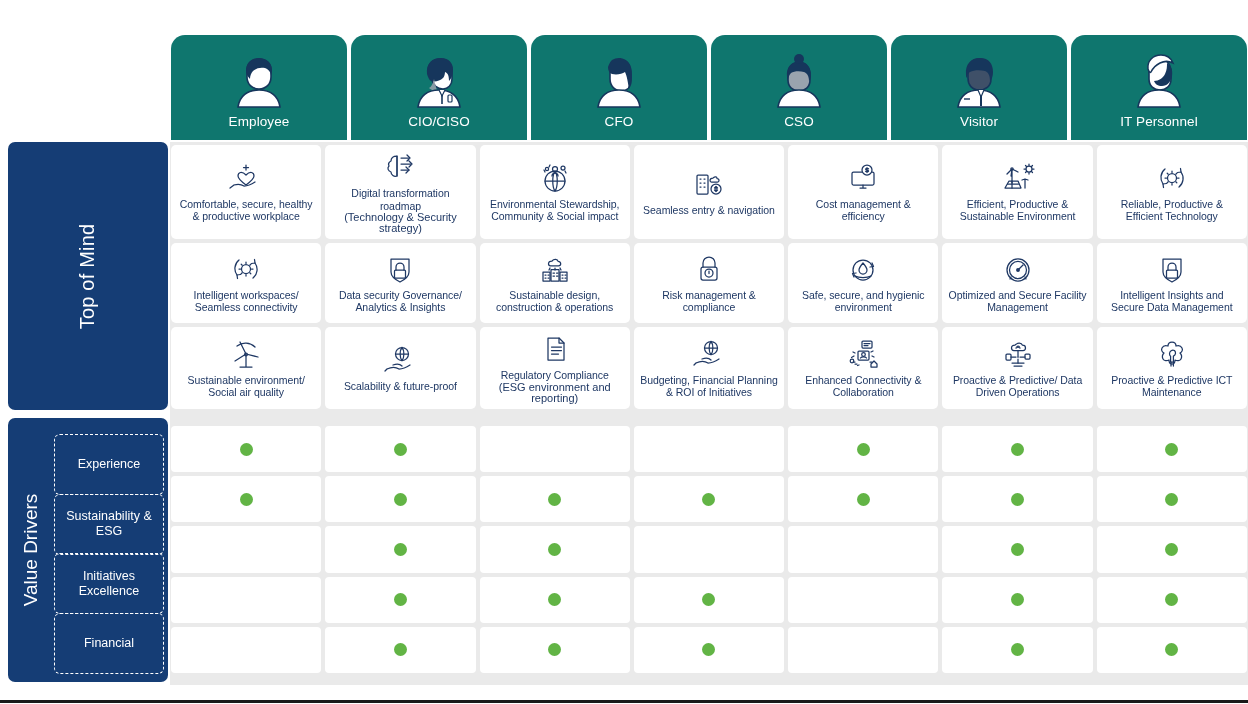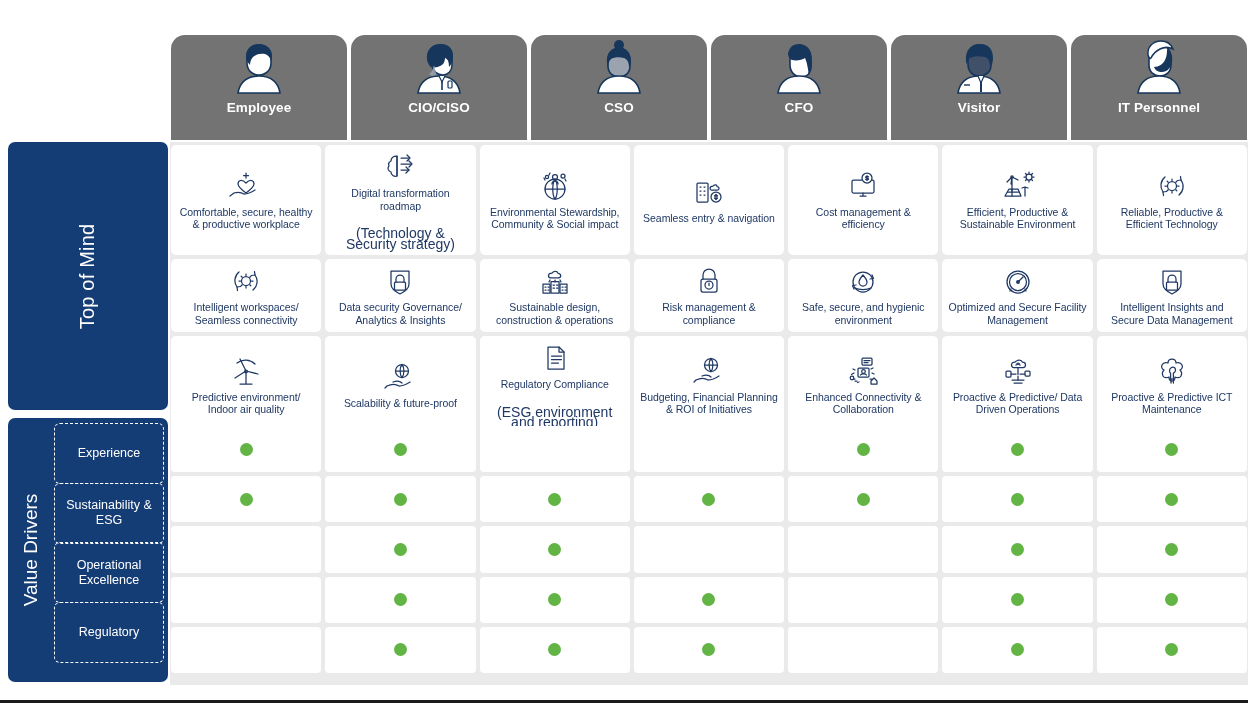--- a/index.html
+++ b/index.html
@@ -38,29 +38,28 @@
   .header-row {
     position: absolute;
     left: 170px; top: 35px;
     width: 1078px; height: 105px;
     display: flex;
     gap: 4px;
     padding: 0 1px;
   }
   .persona-card {
     flex: 1 1 0;
-    background: #737373;
+    background: #0f766e;
     border-radius: 14px 14px 0 0;
     display: flex;
     flex-direction: column;
     align-items: center;
     justify-content: flex-end;
-    padding-bottom: 20px;
+    padding-bottom: 6px;
     position: relative;
-    font-weight: bold;
   }
   .persona-avatar {
     width: 62px; height: 62px;
     display: flex; align-items: center; justify-content: center;
     margin-bottom: 2px;
   }
   .persona-avatar svg { display: block; }
   .persona-label {
     color: #ffffff;
     font-size: 13.5px;
@@ -121,24 +120,23 @@
   }
   .tom-icon svg { display: block; }
   .tom-text {
     color: #1f3864;
     font-size: 10.5px;
     line-height: 12.6px;
     letter-spacing: -0.05px;
   }
   .tom-sub {
     color: #1f3864;
-    font-size: 14px;
+    font-size: 11px;
     line-height: 10.5px;
     display: block;
-    margin-top: 16px;
   }
 
   
   .vd-sidebar {
     position: absolute;
     left: 8px; top: 418px;
     width: 160px; height: 264px;
     background: #153d75;
     border-radius: 7px;
   }
@@ -149,21 +147,21 @@
     display: flex; align-items: center; justify-content: center;
   }
   .vd-sidebar .vtext {
     transform: rotate(-90deg);
     white-space: nowrap;
     color: #ffffff;
     font-size: 19px;
   }
   .vd-chips {
     position: absolute;
-    left: 46px; top: 5px;
+    left: 46px; top: 16px;
     width: 110px; height: 238px;
     display: flex;
     flex-direction: column;
   }
   .vd-chip {
     flex: 1 1 0;
     border: 1.6px dashed #ffffff;
     border-radius: 6px;
     display: flex;
     align-items: center;
@@ -234,37 +232,37 @@
               <path d="M29 39l3 6 3-6" fill="#ffffff" stroke="#16365c" stroke-width="1.2"></path>
               <path d="M32 44v9" stroke="#16365c" stroke-width="1.6"></path>
               <rect x="38" y="44" width="4" height="7" rx="1" fill="#ffffff" stroke="#16365c" stroke-width="1.2"></rect>
             </svg>
           </div>
           <div class="persona-label">CIO/CISO</div>
         </div>
         <div class="persona-card">
           <div class="persona-avatar">
             <svg width="58" height="58" viewBox="0 0 58 58">
+              <path d="M20 22c0-8 4-13 10-13 7 0 11 5 11 14v6c0 7-4 11-10 11s-11-5-11-12z" fill="#ffffff" stroke="#16365c" stroke-width="1.6"></path>
+              <path d="M22 9c6-4 15-2 18 5 3 8 2 18-1 24-1-6-2-13-4-17-3 2-8 3-13 2-3-1-4-4-4-7 1-3 2-5 4-7z" fill="#16365c"></path>
+              <path d="M8 56c1.5-11 9.5-17 21-17s19.5 6 21 17z" fill="#ffffff" stroke="#16365c" stroke-width="1.6"></path>
+            </svg>
+          </div>
+          <div class="persona-label">CFO</div>
+        </div>
+        <div class="persona-card">
+          <div class="persona-avatar">
+            <svg width="58" height="58" viewBox="0 0 58 58">
               <path d="M18 24c0-8 5-13 11-13s11 5 11 13v5c0 7-5 11-11 11s-11-4-11-11z" fill="#9aa3ae" stroke="#16365c" stroke-width="1.6"></path>
               <path d="M17 26c-1-10 4-15 12-15s12 5 12 14c0 2-1 4-2 5 0-5-2-8-5-9-4-1-10-1-13 1-2 2-3 5-3 8-1-1-1-3-1-4z" fill="#16365c"></path>
               <circle cx="29" cy="8" r="5" fill="#16365c"></circle>
               <path d="M8 56c1.5-11 9.5-17 21-17s19.5 6 21 17z" fill="#ffffff" stroke="#16365c" stroke-width="1.6"></path>
             </svg>
           </div>
           <div class="persona-label">CSO</div>
-        </div>
-        <div class="persona-card">
-          <div class="persona-avatar">
-            <svg width="58" height="58" viewBox="0 0 58 58">
-              <path d="M20 22c0-8 4-13 10-13 7 0 11 5 11 14v6c0 7-4 11-10 11s-11-5-11-12z" fill="#ffffff" stroke="#16365c" stroke-width="1.6"></path>
-              <path d="M22 9c6-4 15-2 18 5 3 8 2 18-1 24-1-6-2-13-4-17-3 2-8 3-13 2-3-1-4-4-4-7 1-3 2-5 4-7z" fill="#16365c"></path>
-              <path d="M8 56c1.5-11 9.5-17 21-17s19.5 6 21 17z" fill="#ffffff" stroke="#16365c" stroke-width="1.6"></path>
-            </svg>
-          </div>
-          <div class="persona-label">CFO</div>
         </div>
         <div class="persona-card">
           <div class="persona-avatar">
             <svg width="58" height="58" viewBox="0 0 58 58">
               <path d="M18 20c0-8 5-12 11-12s12 4 12 12v8c0 7-5 11-12 11s-11-5-11-12z" fill="#3f5068" stroke="#16365c" stroke-width="1.6"></path>
               <path d="M16 24c-1-11 5-17 14-17s13 6 13 14c0 4-1 7-3 9 0-6-2-9-5-10-5-1-11-1-15 1-2 1-3 3-3 6-1-1-1-2-1-3z" fill="#16365c"></path>
               <path d="M8 56c1.5-11 9.5-17 21-17s19.5 6 21 17z" fill="#ffffff" stroke="#16365c" stroke-width="1.6"></path>
               <path d="M28 39l3 7 3-7" fill="#ffffff" stroke="#16365c" stroke-width="1.2"></path>
               <path d="M31 45v10" stroke="#16365c" stroke-width="2"></path>
               <path d="M14 48h6" stroke="#16365c" stroke-width="1.4"></path>
@@ -458,21 +456,21 @@
         <div class="tom-rowline">
           <div class="tom-cell">
             <div class="tom-icon">
               <svg width="40" height="34" viewBox="0 0 40 34" fill="none" stroke="#1f3864" stroke-width="1.25" stroke-linecap="round" stroke-linejoin="round">
                 <path d="M20 18V30M14 30h12"></path>
                 <path d="M20 17L14 5M20 17l12 3M20 17L9 24"></path>
                 <circle cx="20" cy="17.5" r="1.4"></circle>
                 <path d="M11 9a14 14 0 0 1 18 1"></path>
               </svg>
             </div>
-            <div class="tom-text">Predictive environment/ Indoor air quality</div>
+            <div class="tom-text">Sustainable environment/ Social air quality</div>
           </div>
           <div class="tom-cell">
             <div class="tom-icon">
               <svg width="40" height="34" viewBox="0 0 40 34" fill="none" stroke="#1f3864" stroke-width="1.25" stroke-linecap="round" stroke-linejoin="round">
                 <circle cx="22" cy="11" r="6.5"></circle>
                 <path d="M15.5 11h13M22 4.5c2.5 3 2.5 10 0 13M22 4.5c-2.5 3-2.5 10 0 13"></path>
                 <path d="M7 26c4-2 9-2 12 0M7 26l-2 2M19 26c4 0 8-2 11-4M13 22c3-1 7-1 9 1"></path>
               </svg>
             </div>
             <div class="tom-text">Scalability &amp; future-proof</div>
@@ -543,22 +541,22 @@
         </div>
       </div>
 
     <div class="vd-sidebar">
       <div class="vtext-wrap">
         <span class="vtext">Value Drivers</span>
       </div>
       <div class="vd-chips" id="vdChips">
           <div class="vd-chip">Experience</div>
           <div class="vd-chip">Sustainability &amp; ESG</div>
-          <div class="vd-chip">Operational Excellence</div>
-          <div class="vd-chip">Regulatory</div>
+          <div class="vd-chip">Initiatives Excellence</div>
+          <div class="vd-chip">Financial</div>
         </div>
     </div>
 
     <div class="vd-grid" id="vdGrid">
         <div class="vd-rowline">
           <div class="vd-cell">
             <span class="dot"></span>
           </div>
           <div class="vd-cell">
             <span class="dot"></span>

